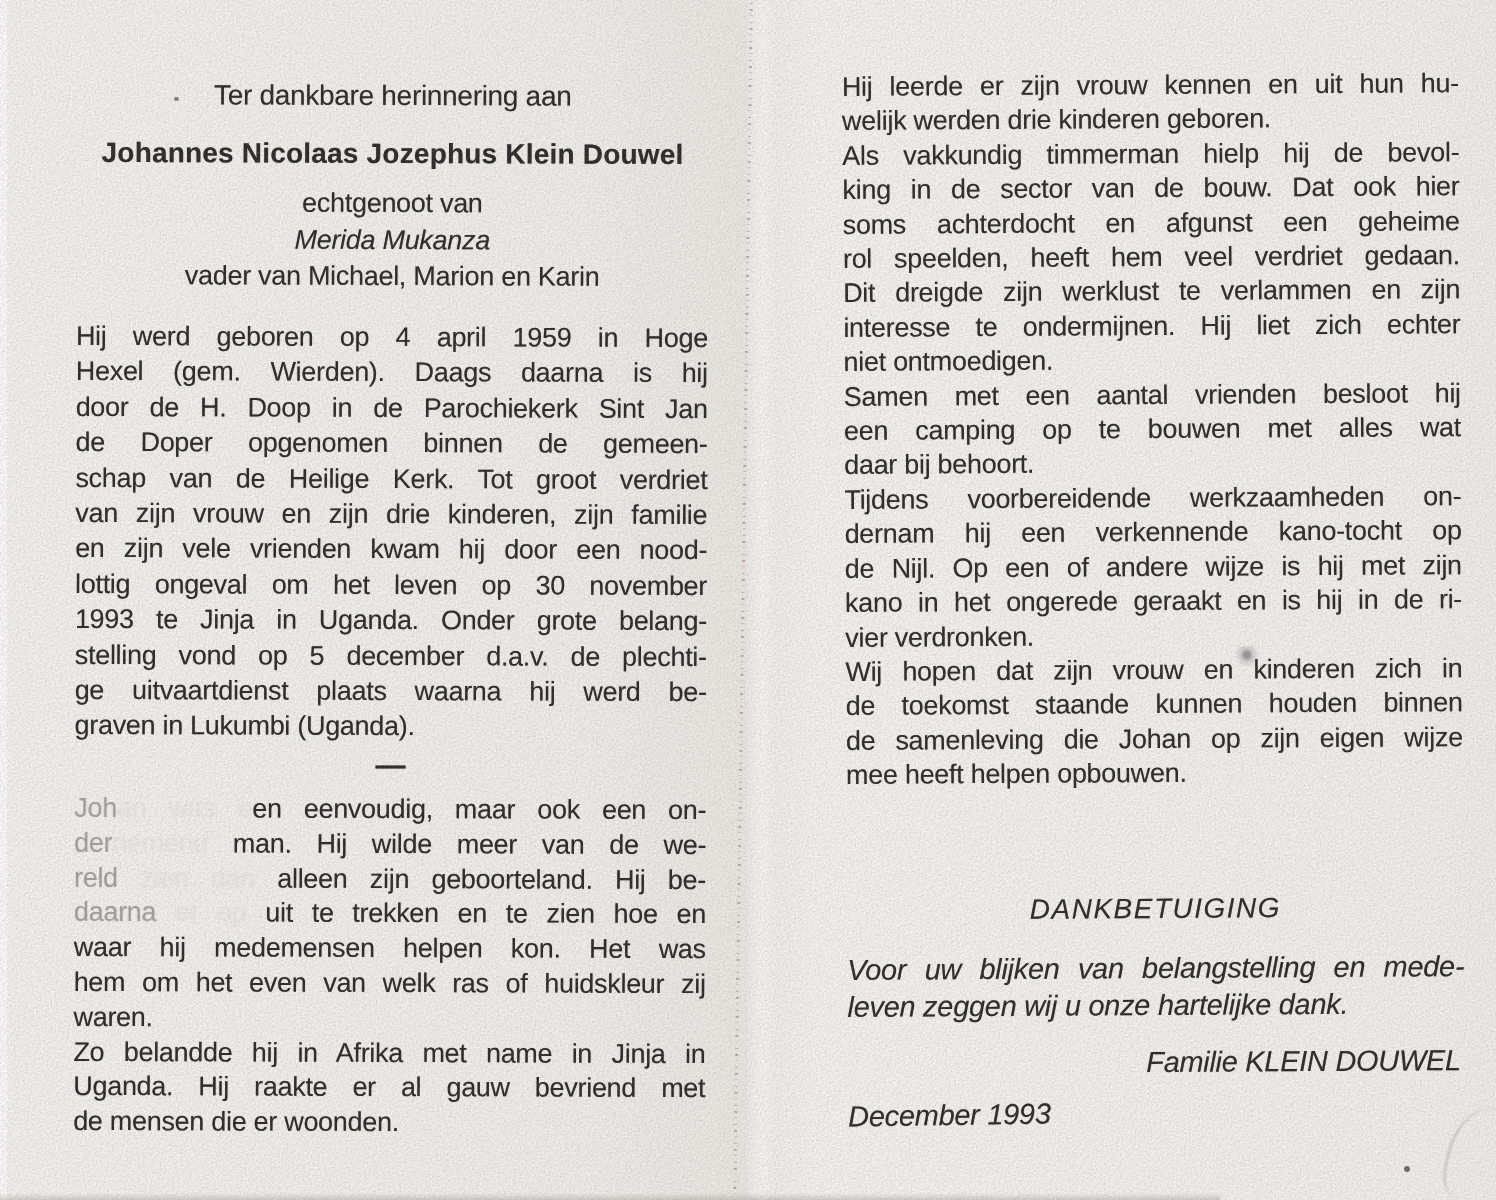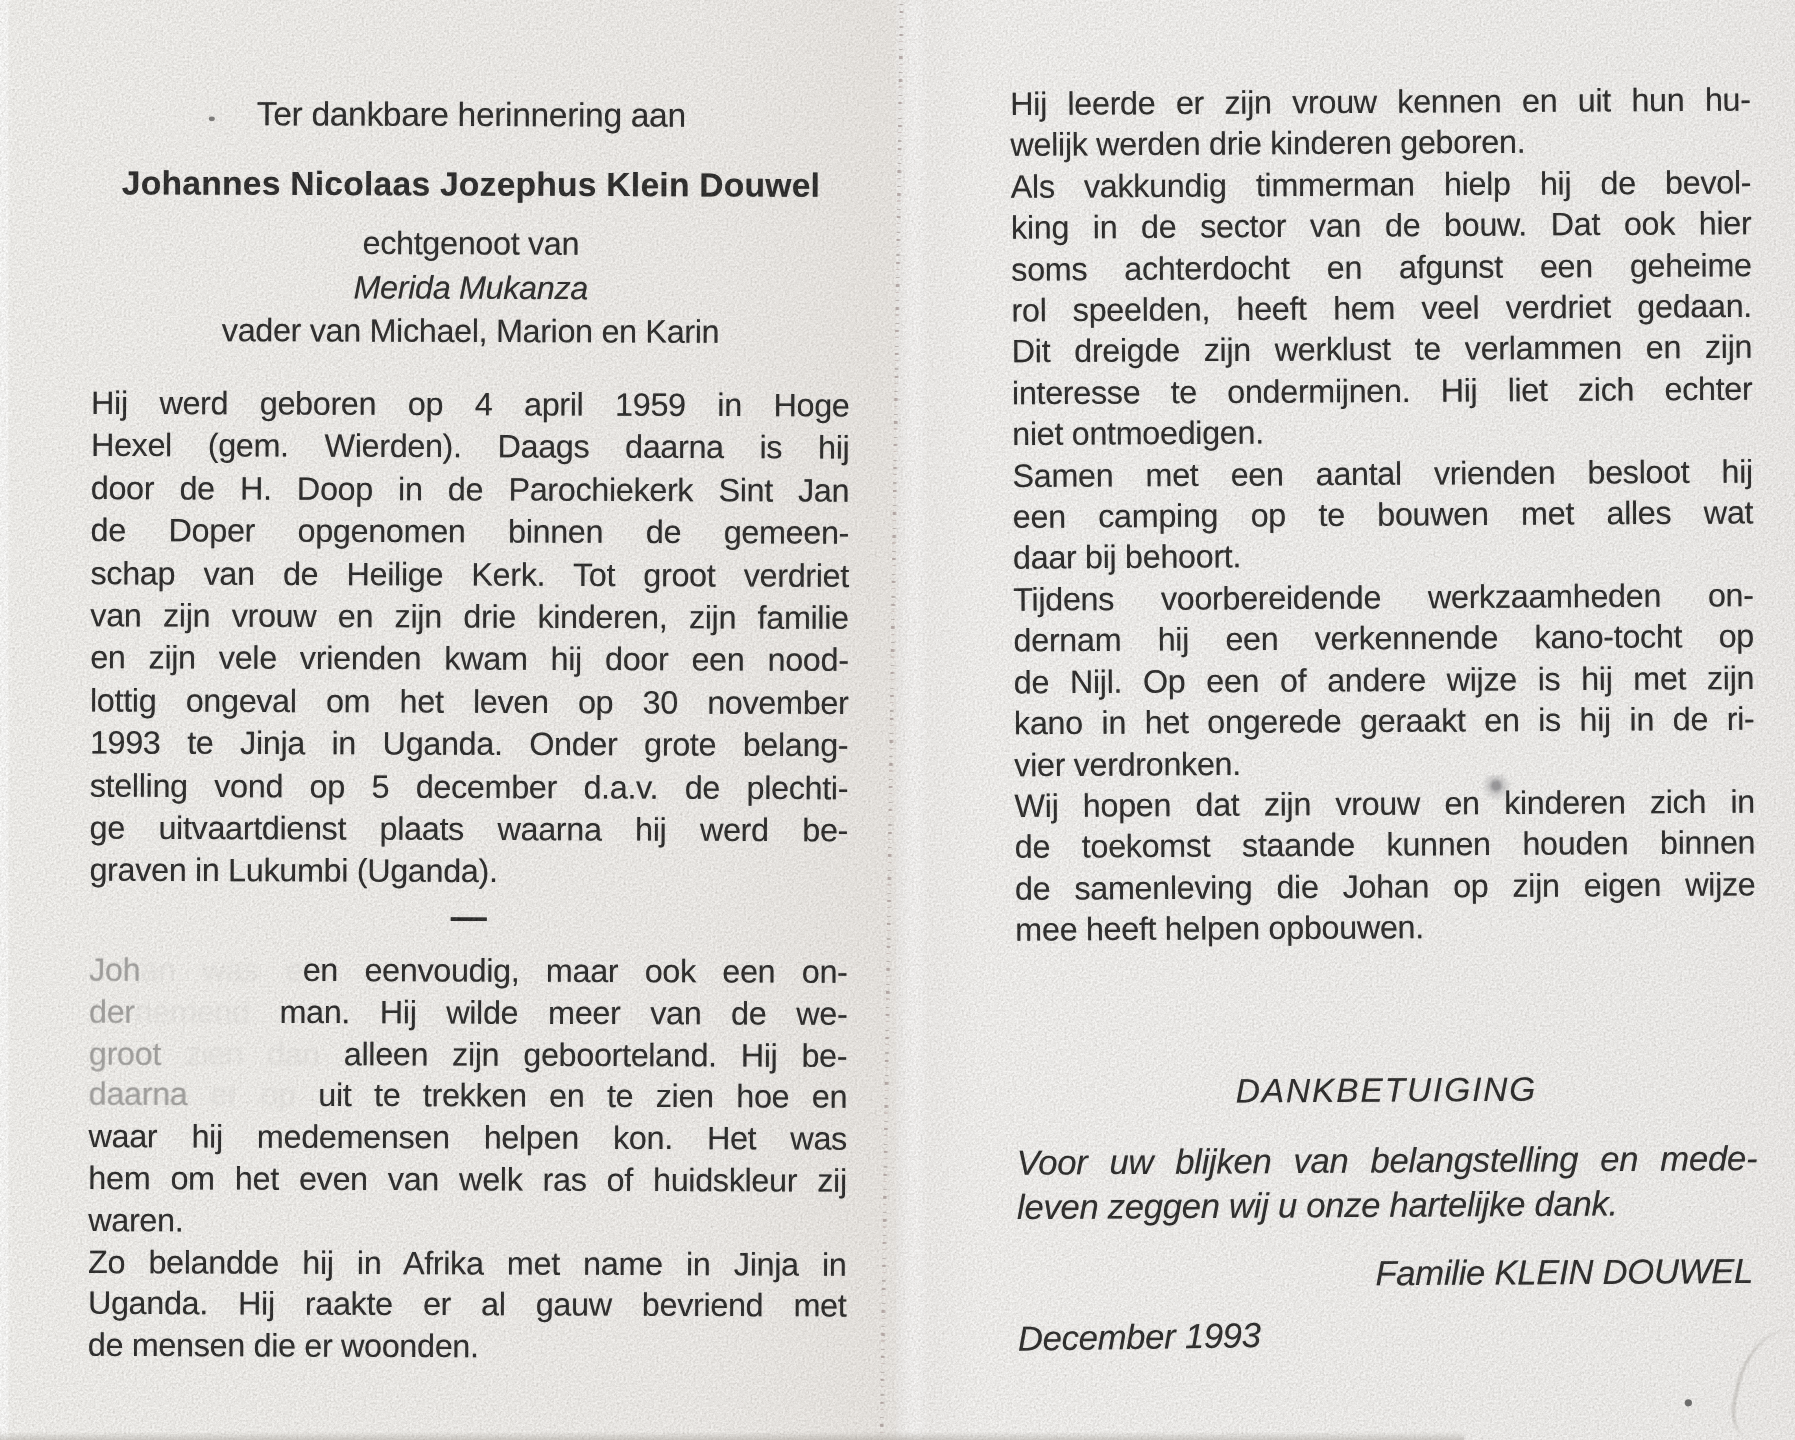--- a/index.html
+++ b/index.html
@@ -96,21 +96,21 @@
         <div class="line fill">stelling vond op 5 december d.a.v. de plechti-</div>
         <div class="line fill">ge uitvaartdienst plaats waarna hij werd be-</div>
         <div class="line">graven in Lukumbi (Uganda).</div>
       </div>
 
     <div class="abs center lp-divider">—</div>
 
     <div class="abs lp-para2">
         <div class="line fill"><span class="pre-faded">Joh</span><span class="ghost">an was e</span>en eenvoudig, maar ook een on-</div>
         <div class="line fill"><span class="pre-faded">der</span><span class="ghost">nemend </span>man. Hij wilde meer van de we-</div>
-        <div class="line fill"><span class="pre-faded">groot</span><span class="ghost"> zien dan </span>alleen zijn geboorteland. Hij be-</div>
+        <div class="line fill"><span class="pre-faded">reld</span><span class="ghost"> zien dan </span>alleen zijn geboorteland. Hij be-</div>
         <div class="line fill"><span class="pre-faded">daarna</span><span class="ghost"> er op </span>uit te trekken en te zien hoe en</div>
         <div class="line fill">waar hij medemensen helpen kon. Het was</div>
         <div class="line fill">hem om het even van welk ras of huidskleur zij</div>
         <div class="line">waren.</div>
         <div class="line fill">Zo belandde hij in Afrika met name in Jinja in</div>
         <div class="line fill">Uganda. Hij raakte er al gauw bevriend met</div>
         <div class="line">de mensen die er woonden.</div>
       </div>
   </div>
 

